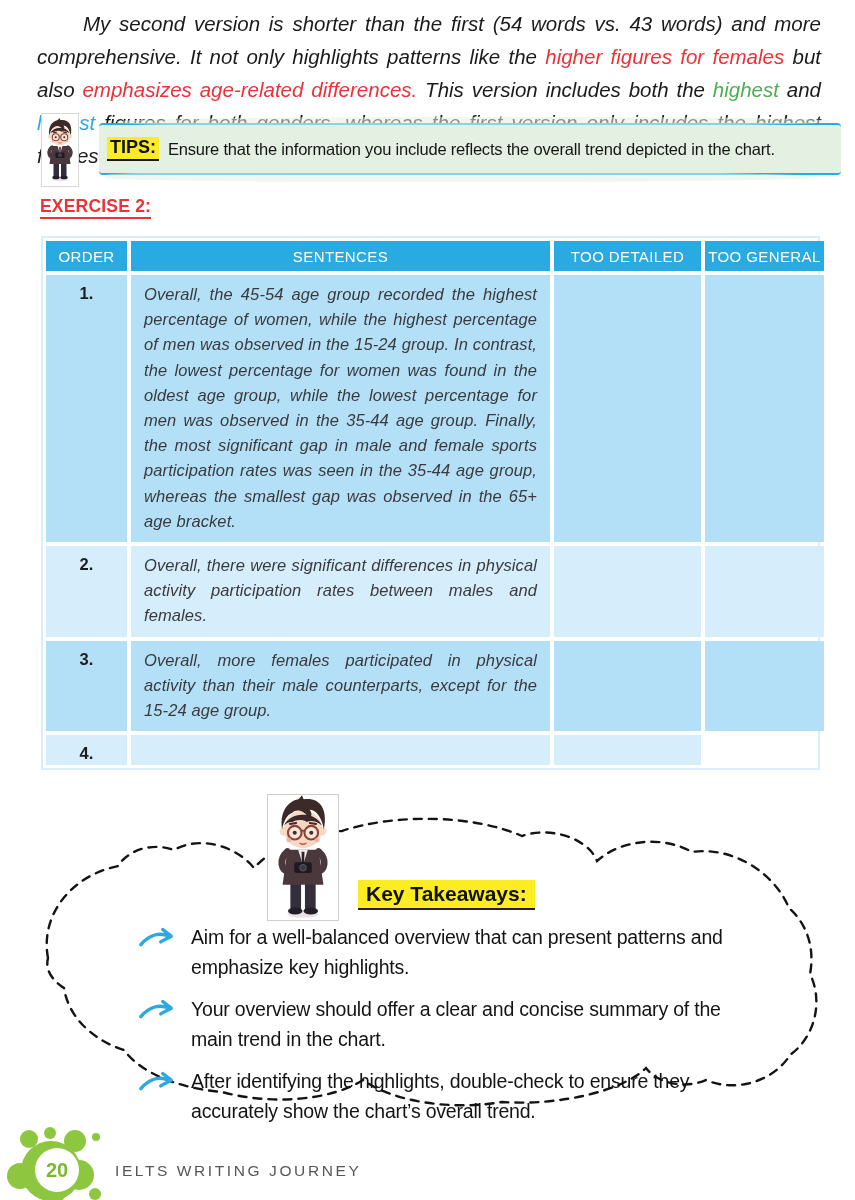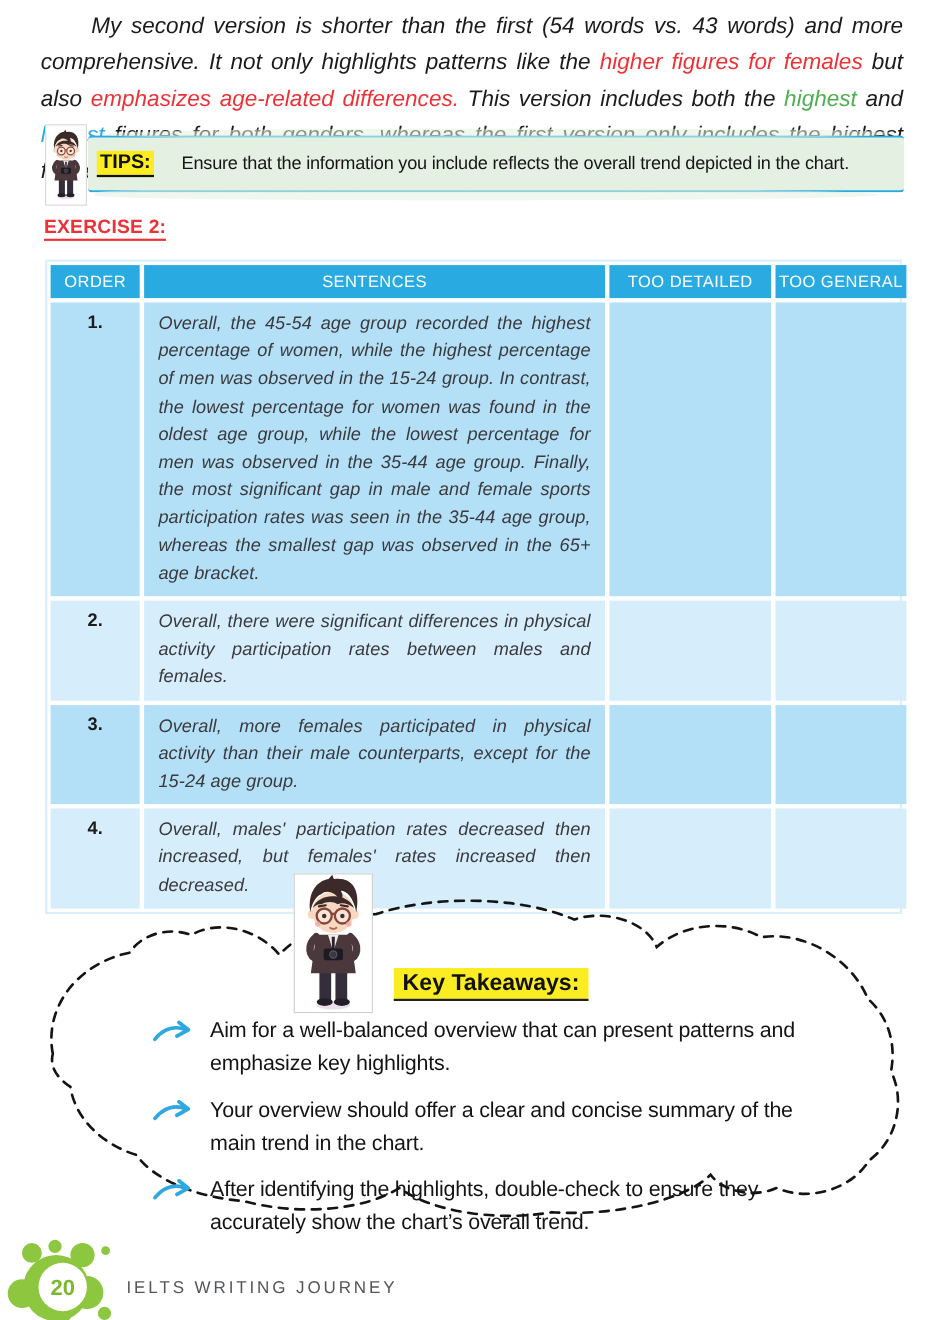--- a/index.html
+++ b/index.html
@@ -12,24 +12,24 @@
            text-align:justify; text-indent:46px; color:var(--ink); }
   .seg { }
   .seg.red   { color:var(--red); }
   .seg.green { color:var(--green); }
   .seg.blue  { color:var(--accent); }
 
   
   .tips-avatar { position:absolute; left:41px; top:113px; width:38px; height:74px;
                  background:#fff; border:1px solid #d8d8d8; z-index:3; }
   .tips-avatar svg { width:100%; height:100%; display:block; }
-  .tips-band { position:absolute; left:80px; top:123px; width:742px; height:52px;
+  .tips-band { position:absolute; left:99px; top:123px; width:742px; height:52px;
                background:var(--tips-bg); border-top:2.5px solid var(--accent);
                border-bottom:2.5px solid var(--accent); border-radius:4px;
-               display:flex; align-items:center; padding-left:8px; z-index:2;gap:16px; }
+               display:flex; align-items:center; padding-left:8px; z-index:2; }
   .tips-band::before { content:""; position:absolute; left:18px; right:10px; top:-8px; height:10px;
                background:var(--tips-bg); opacity:.55; border-radius:50% 40% 60% 50%; }
   .tips-band::after  { content:""; position:absolute; left:6px; right:22px; bottom:-9px; height:11px;
                background:var(--tips-bg); opacity:.55; border-radius:40% 60% 50% 45%; }
   .tips-label { font-weight:bold; font-size:18px; color:#111; background:var(--yellow);
                 padding:0 3px 1px 3px; border-bottom:2px solid #111; margin-right:9px; }
   .tips-text { font-size:16.5px; color:#151515; white-space:nowrap; letter-spacing:-0.2px; }
 
   
   .exercise-heading { position:absolute; left:40px; top:196px; width:800px;
@@ -142,21 +142,20 @@
     <div class="cell tick-cell cell-dark"></div>
     <div class="cell order-cell cell-light">2.</div>
     <div class="cell sentence-cell cell-light">Overall, there were significant differences in physical activity participation rates between males and females.</div>
     <div class="cell tick-cell cell-light"></div>
     <div class="cell tick-cell cell-light"></div>
     <div class="cell order-cell cell-dark">3.</div>
     <div class="cell sentence-cell cell-dark">Overall, more females participated in physical activity than their male counterparts, except for the 15-24 age group.</div>
     <div class="cell tick-cell cell-dark"></div>
     <div class="cell tick-cell cell-dark"></div>
     <div class="cell order-cell cell-light">4.</div>
-    <div class="cell sentence-cell cell-light">Overall, males' participation rates decreased then increased, but females' rates increased then decreased.</div>
     <div class="cell tick-cell cell-light"></div>
     <div class="cell tick-cell cell-light"></div>
   </div>
 
 <div class="cloud-wrap">
   <svg class="cloud" viewBox="0 0 855 352">
     <path d="M 48 170
              C 40 128, 70 88, 118 78
              C 128 62, 152 54, 174 62
              C 198 48, 234 56, 254 80

